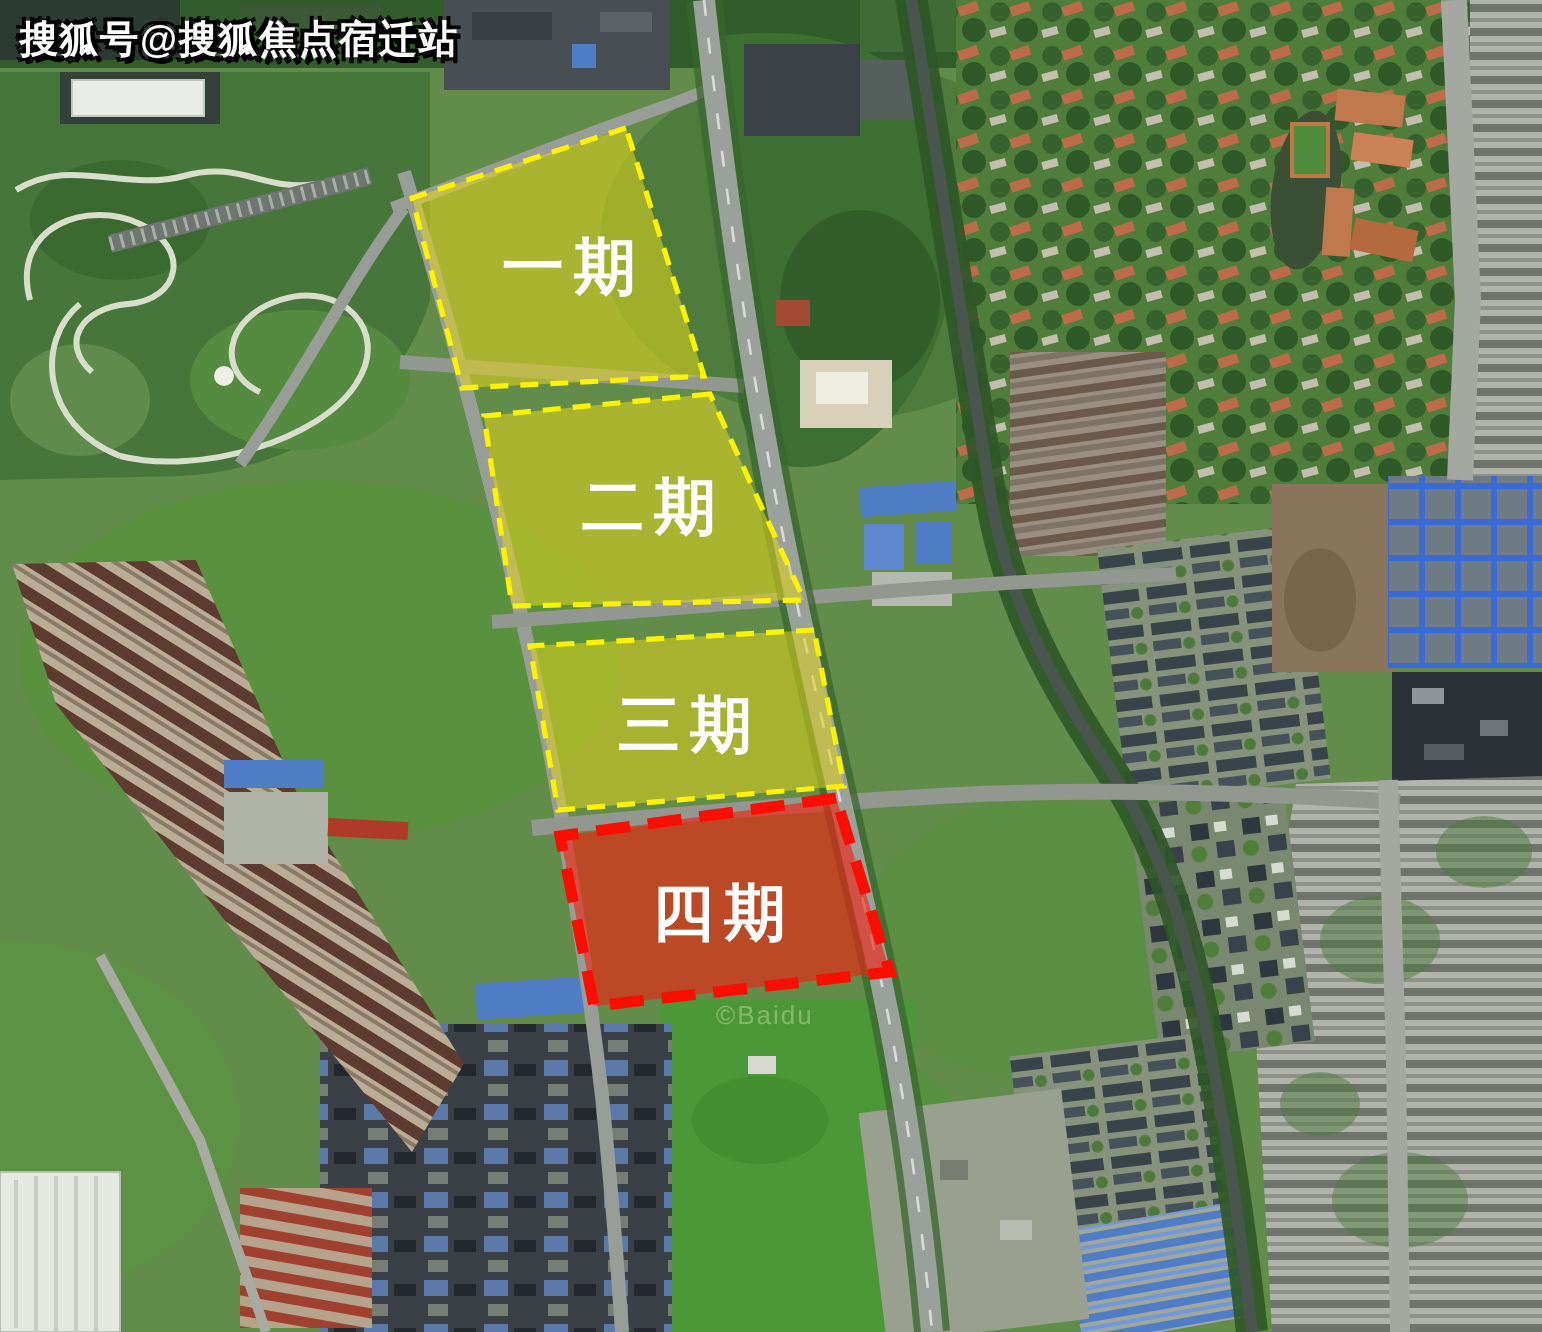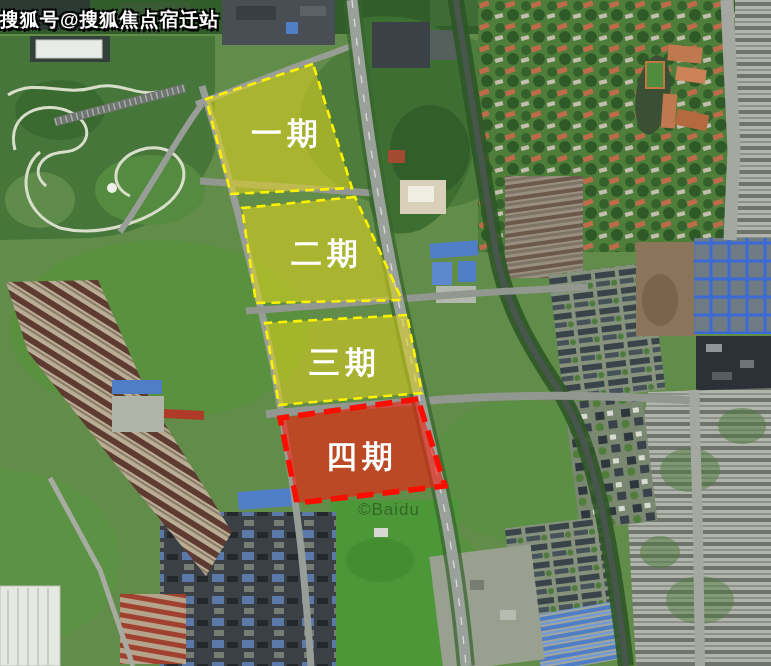--- a/index.html
+++ b/index.html
@@ -8,27 +8,27 @@
     font-family:"Liberation Sans","DejaVu Sans",sans-serif;
     background:#628c49;
   }
   #stage svg{position:absolute;left:0;top:0;}
   .phase-label{
     font-weight:bold;font-size:31px;letter-spacing:5px;
     text-anchor:middle;
     font-family:"Liberation Sans","DejaVu Sans",sans-serif;
   }
   #sohu-watermark{
-    position:absolute;left:0;top:7px;z-index:10;
+    position:absolute;left:10px;top:7px;z-index:10;
     color:#fff;font-size:19px;font-weight:bold;letter-spacing:1px;
     text-shadow:-2px -2px 0 #000,2px -2px 0 #000,-2px 2px 0 #000,2px 2px 0 #000,2px 3px 0 #000;
   }
   #baidu-watermark{
     position:absolute;left:358px;top:500px;z-index:9;
-    color:#000000;opacity:.32;font-size:17px;letter-spacing:1px;
+    color:#fef9c3;opacity:.32;font-size:13px;letter-spacing:1px;
   }
 </style>
 </head>
 <body>
 
 <div id="stage">
 
 <svg width="771" height="666" viewBox="0 0 771 666">
   <defs>
     <pattern id="pat-trees" width="26" height="22" patternUnits="userSpaceOnUse">

